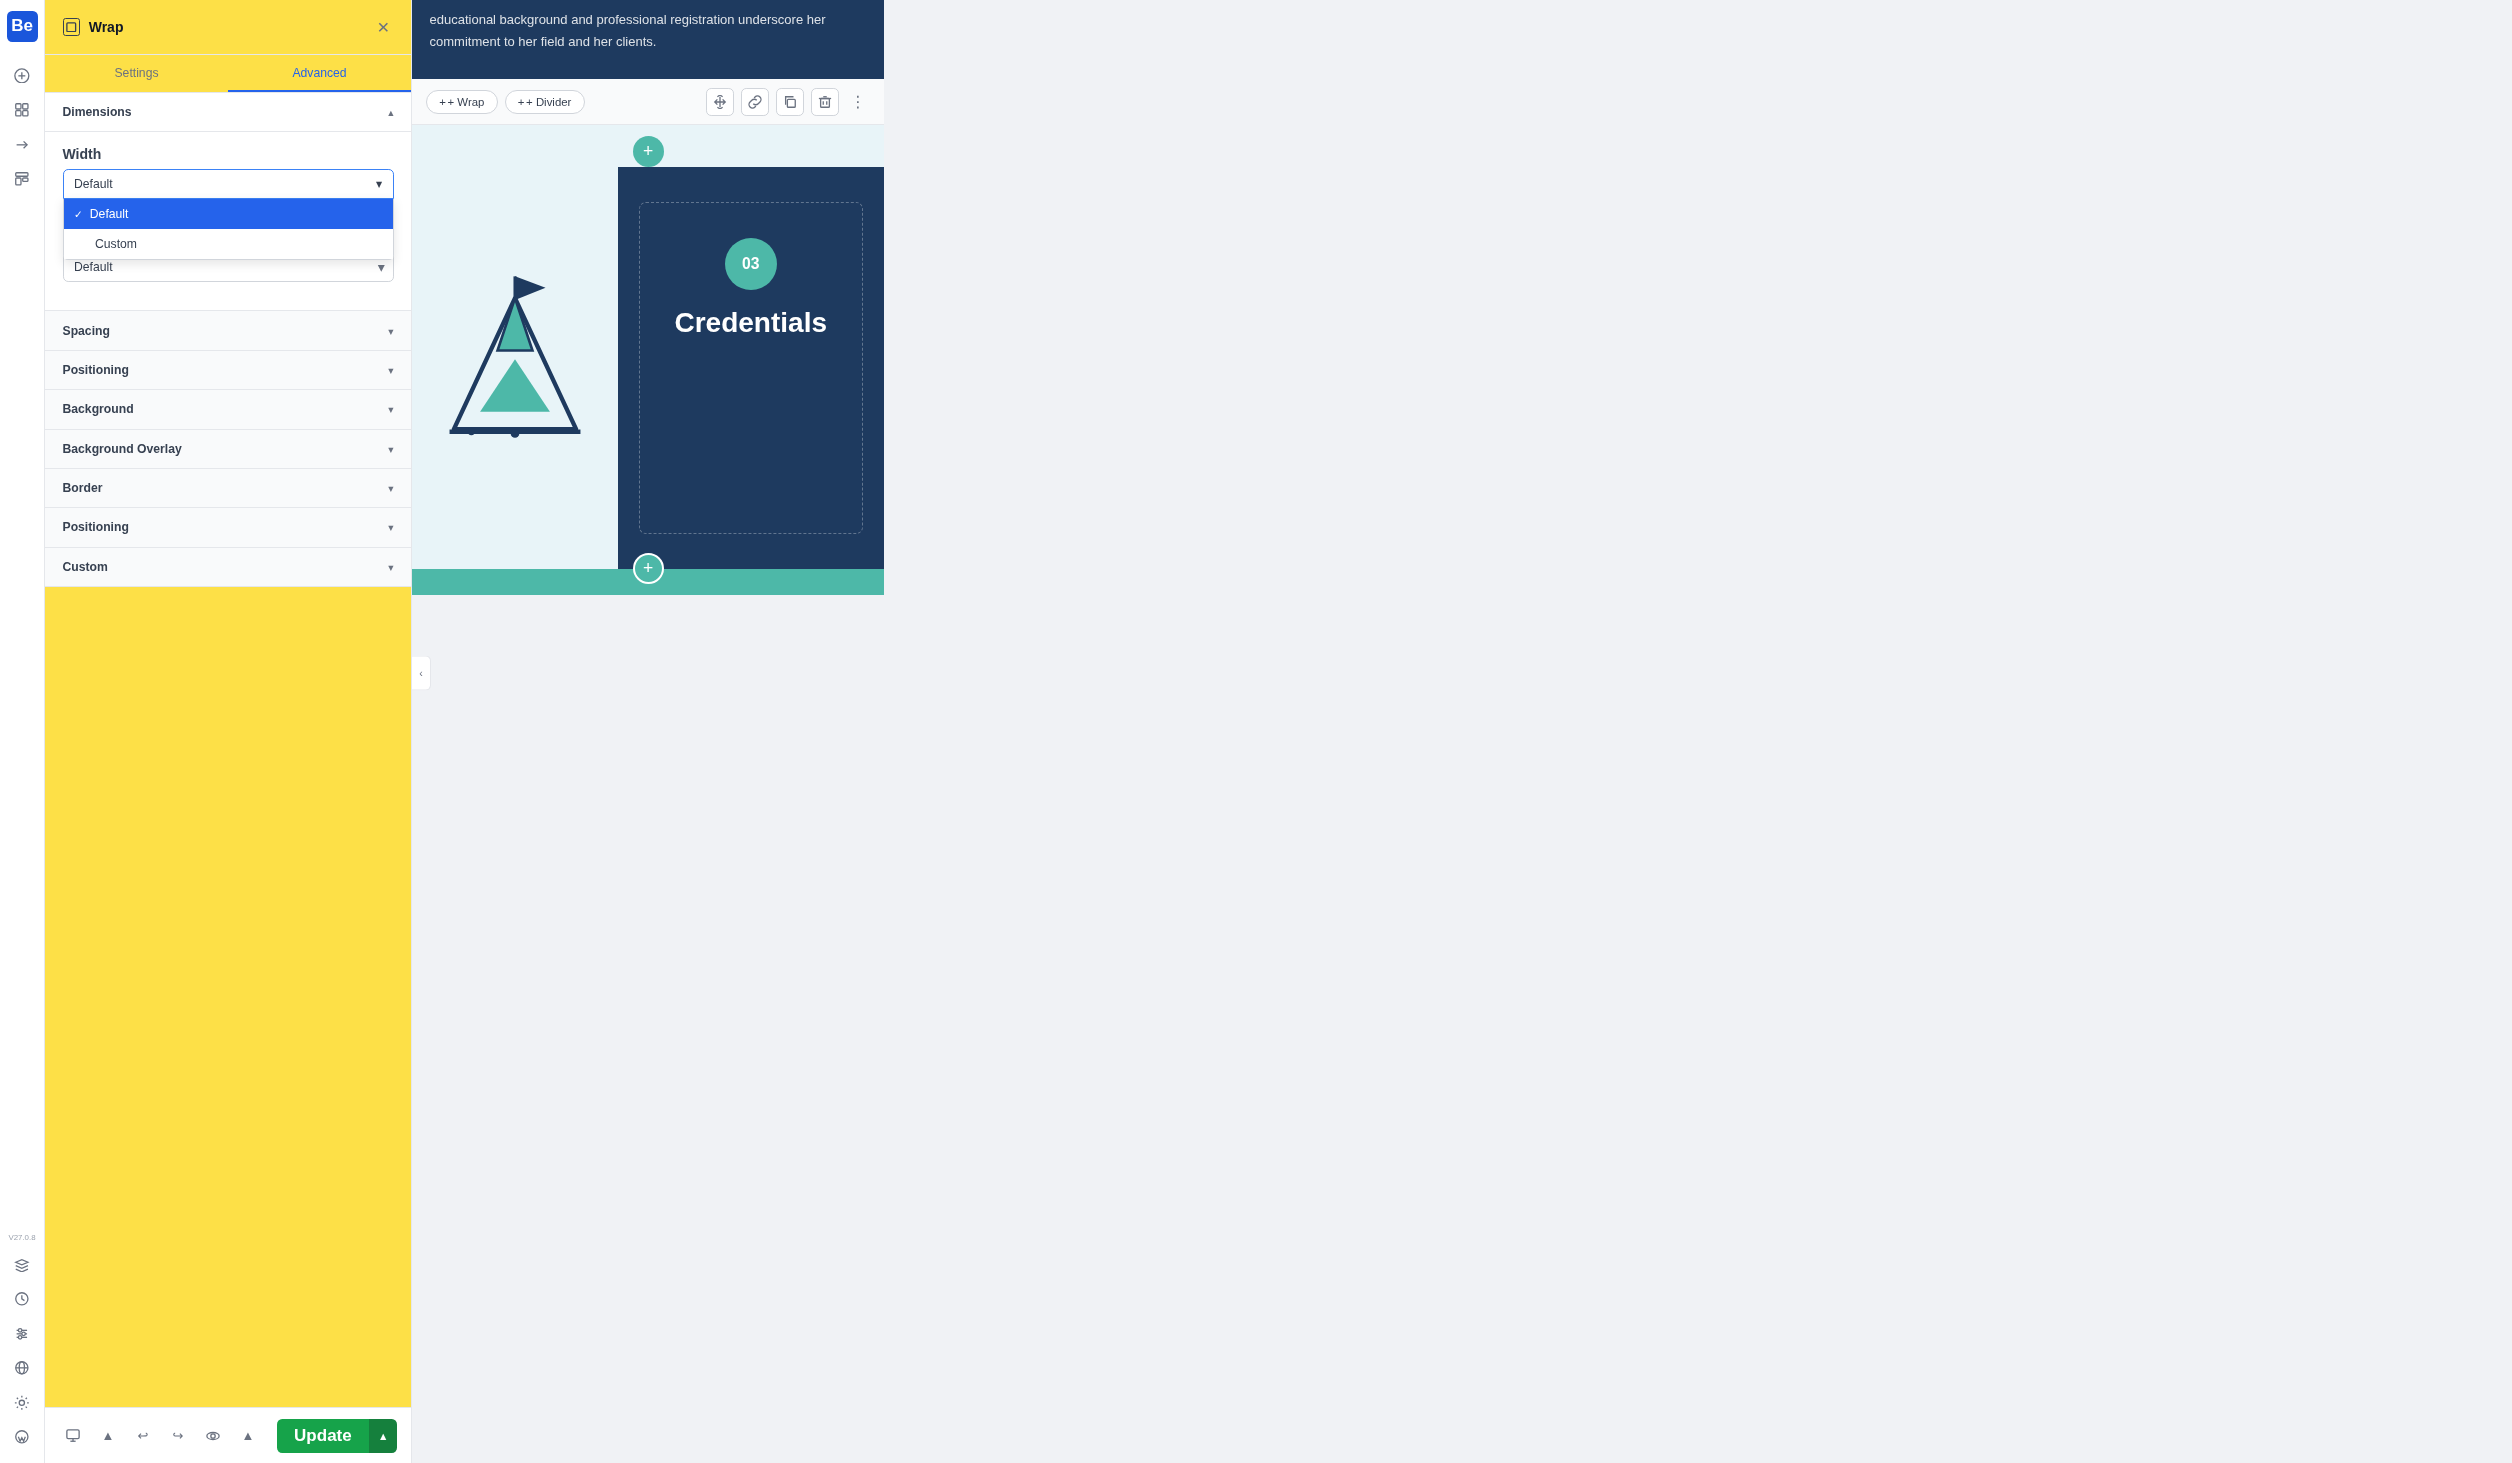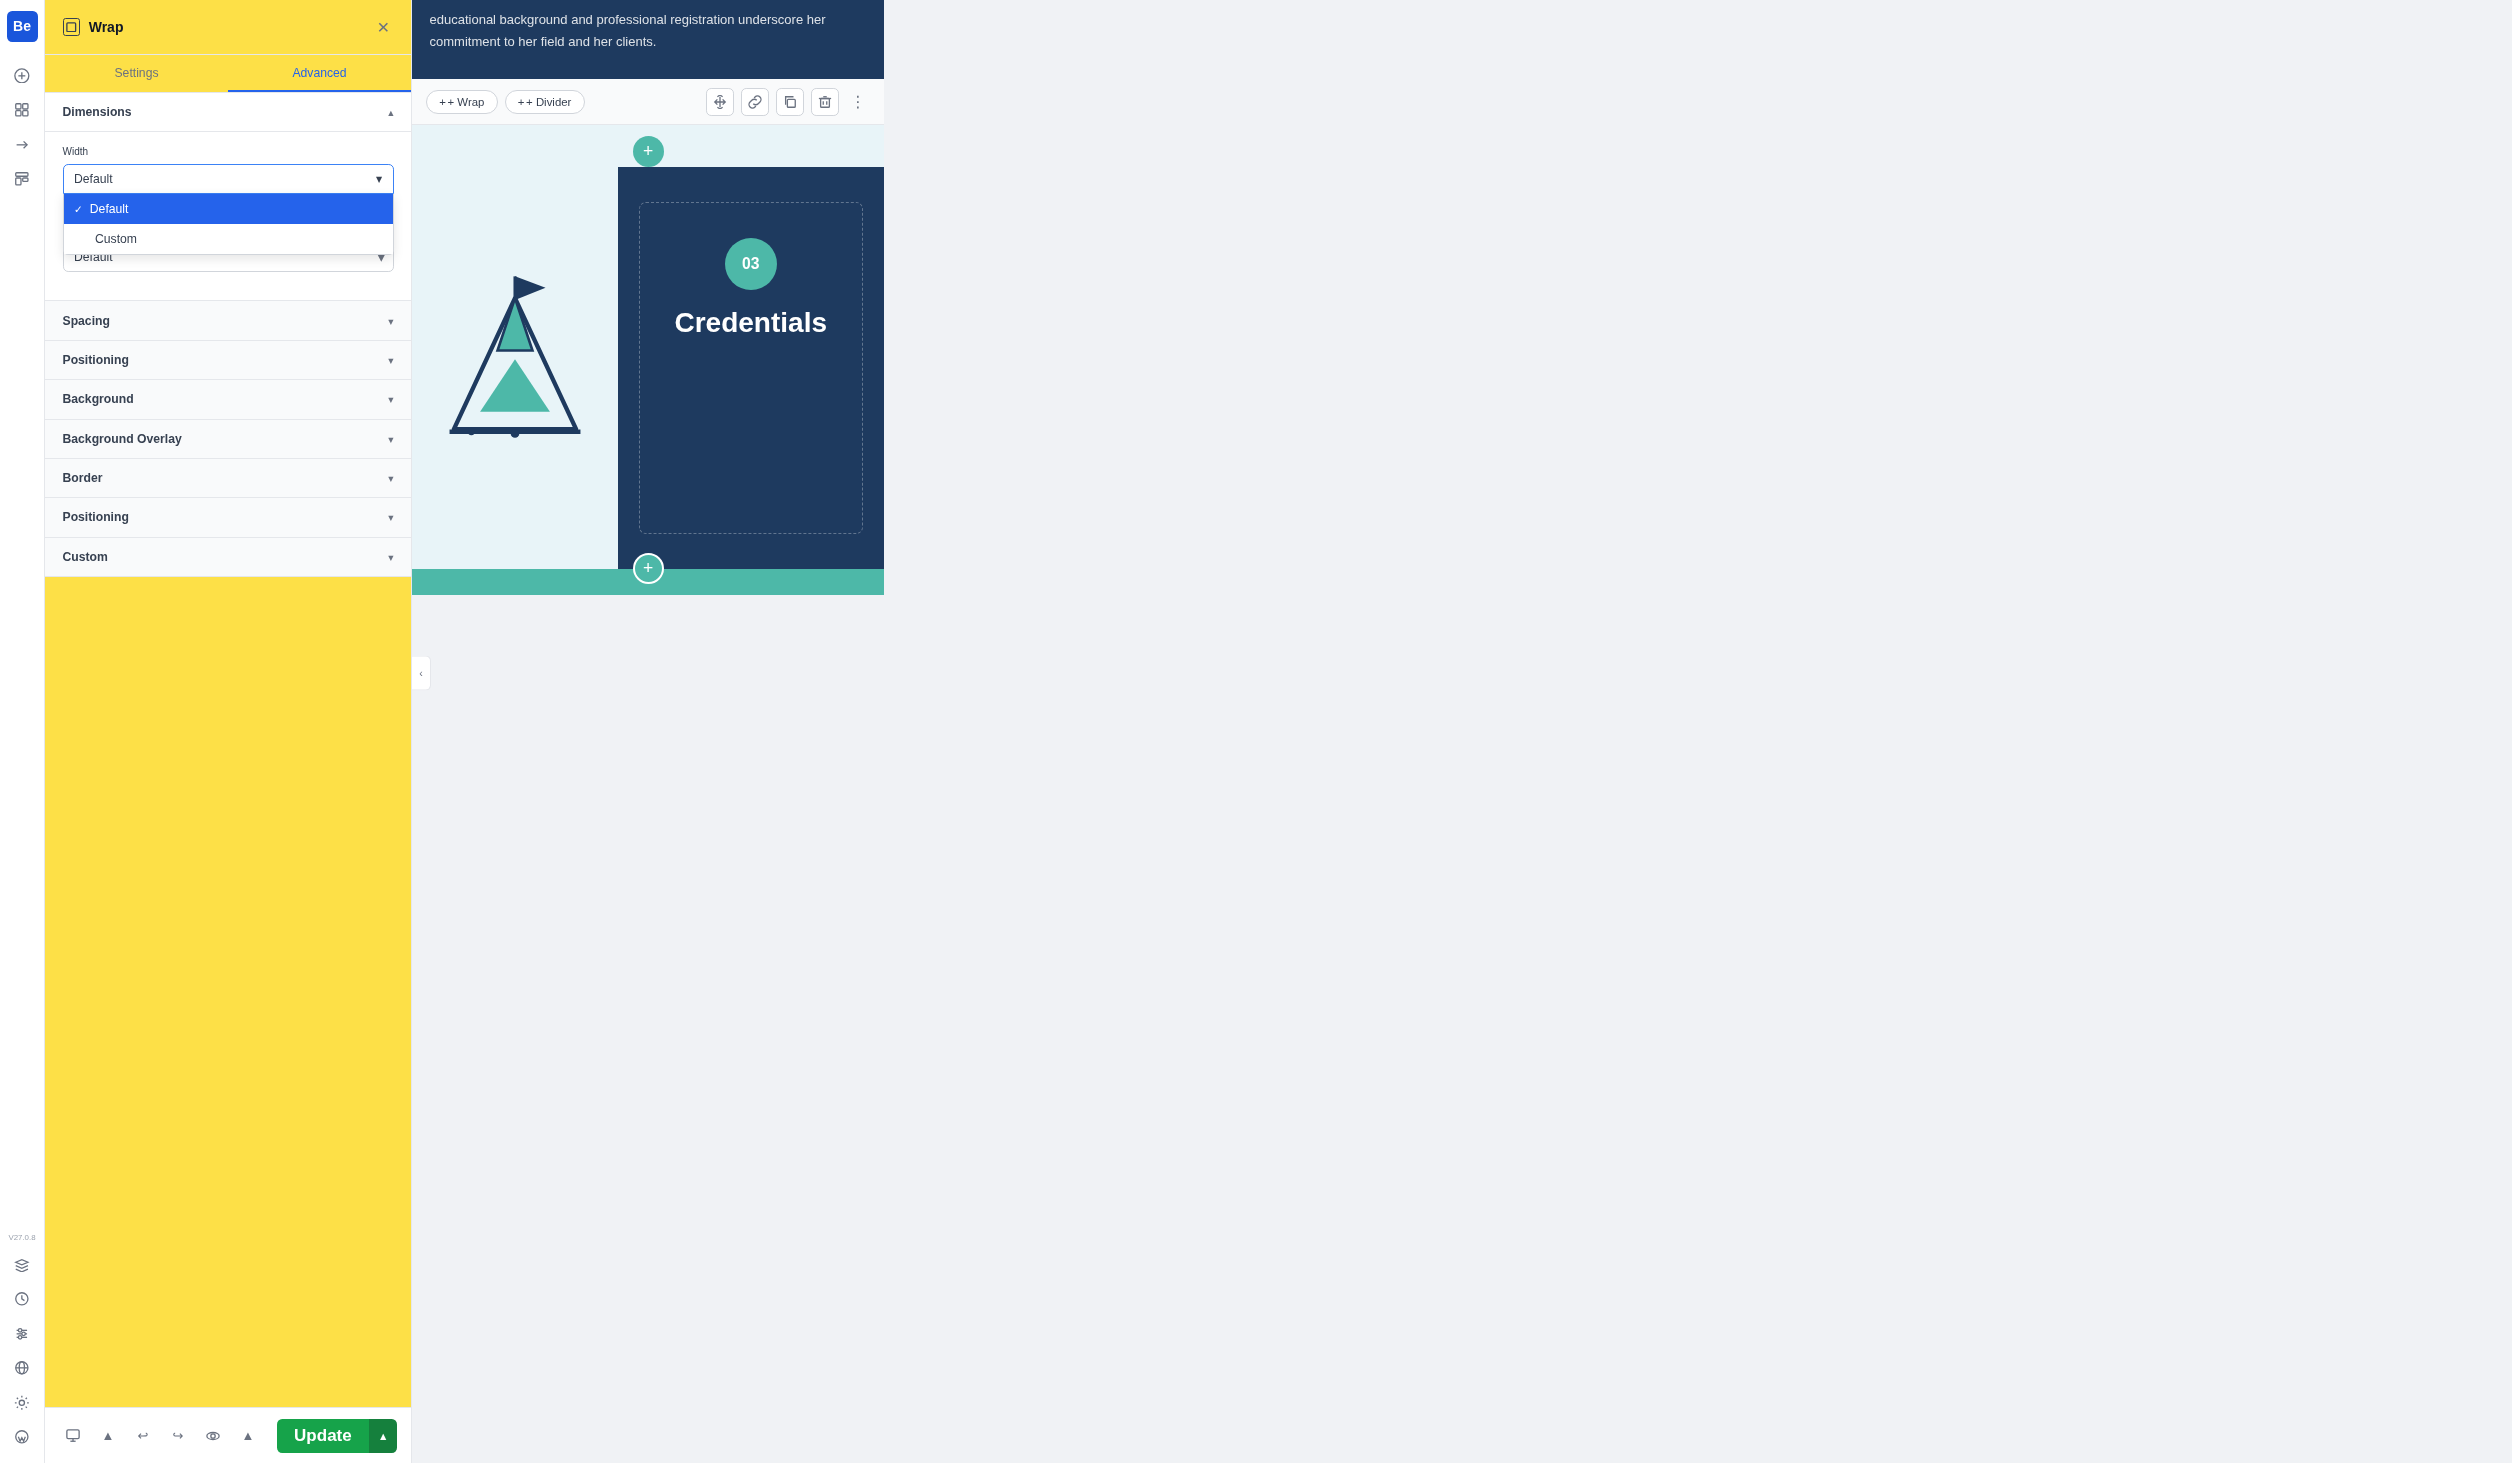--- a/index.html
+++ b/index.html
@@ -15,21 +15,21 @@
       align-items: center;
       padding: 10.5px 0;
       gap: 3.5px;
       z-index: 10;
     }
     .icon-bar-logo {
       width: 31px; height: 31px;
       background: #1a56db;
       border-radius: 5.2px;
       display: flex; align-items: center; justify-content: center;
-      color: #fff; font-weight: 800; font-size: 14px;
+      color: #fff; font-weight: 800; font-size: 17px;
       margin-bottom: 15px;
     }
     .icon-bar-item {
       width: 31px; height: 31px;
       border-radius: 5.2px;
       display: flex; align-items: center; justify-content: center;
       color: #6b7280; cursor: pointer; font-size: 14px;
     }
     .icon-bar-spacer { flex: 1; }
     .version-label { font-size: 7.9px; color: #9ca3af; margin-bottom: 3.5px; }
@@ -97,21 +97,21 @@
     .section-header.open { background: #fff; }
     .section-title { font-size: 12.2px; font-weight: 600; color: #374151; }
     .chevron { color: #6b7280; font-size: 10.5px; }
 
     
     .dimensions-content {
       padding: 14px 17.5px;
       border-bottom: 0.9px solid #e5e7eb;
       background: #fff;
     }
-    .field-label { font-size: 10px; color: #374151; margin-bottom: 7px; font-weight: 400; }
+    .field-label { font-size: 14px; color: #374151; margin-bottom: 7px; font-weight: 700; }
     .field-row { margin-bottom: 14px; }
 
     
     .dropdown-wrapper { position: relative; }
     .dropdown-select {
       width: 100%;
       padding: 7px 10.5px;
       border: 0.9px solid #d1d5db;
       border-radius: 5.2px;
       font-size: 12.2px;

